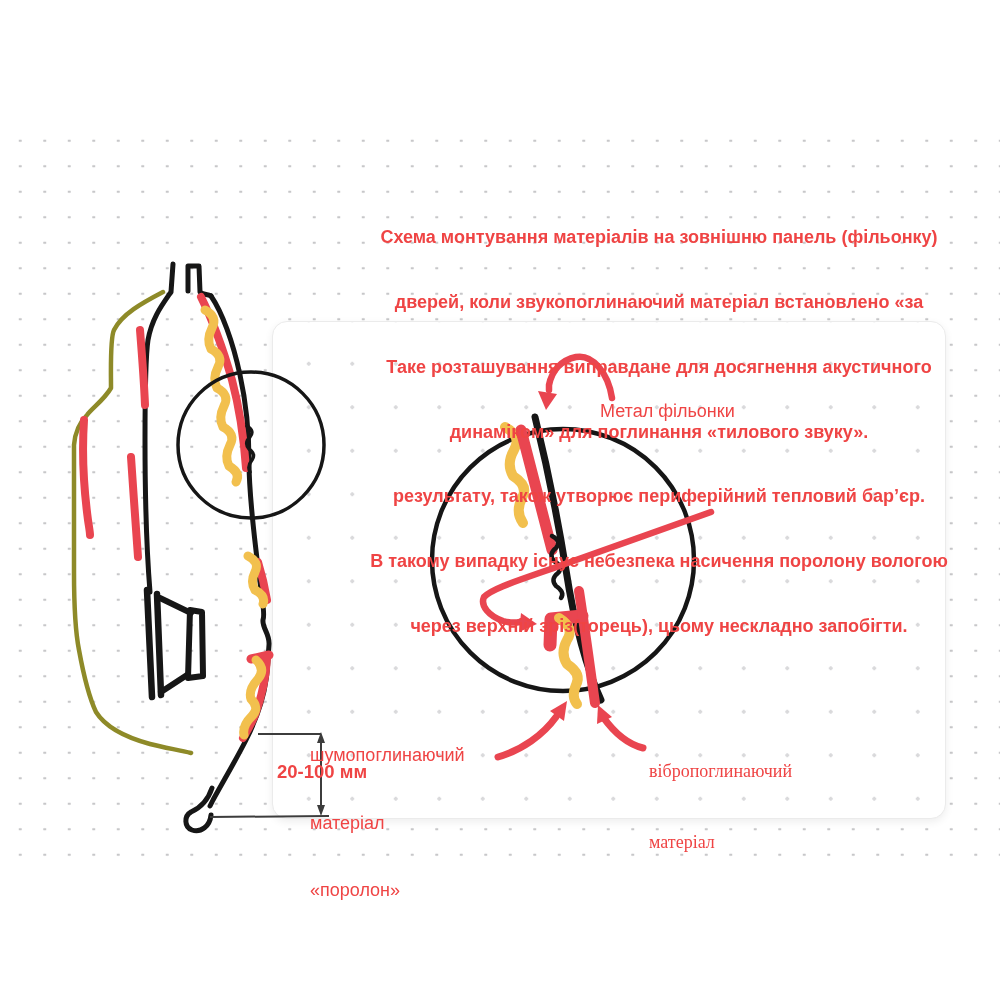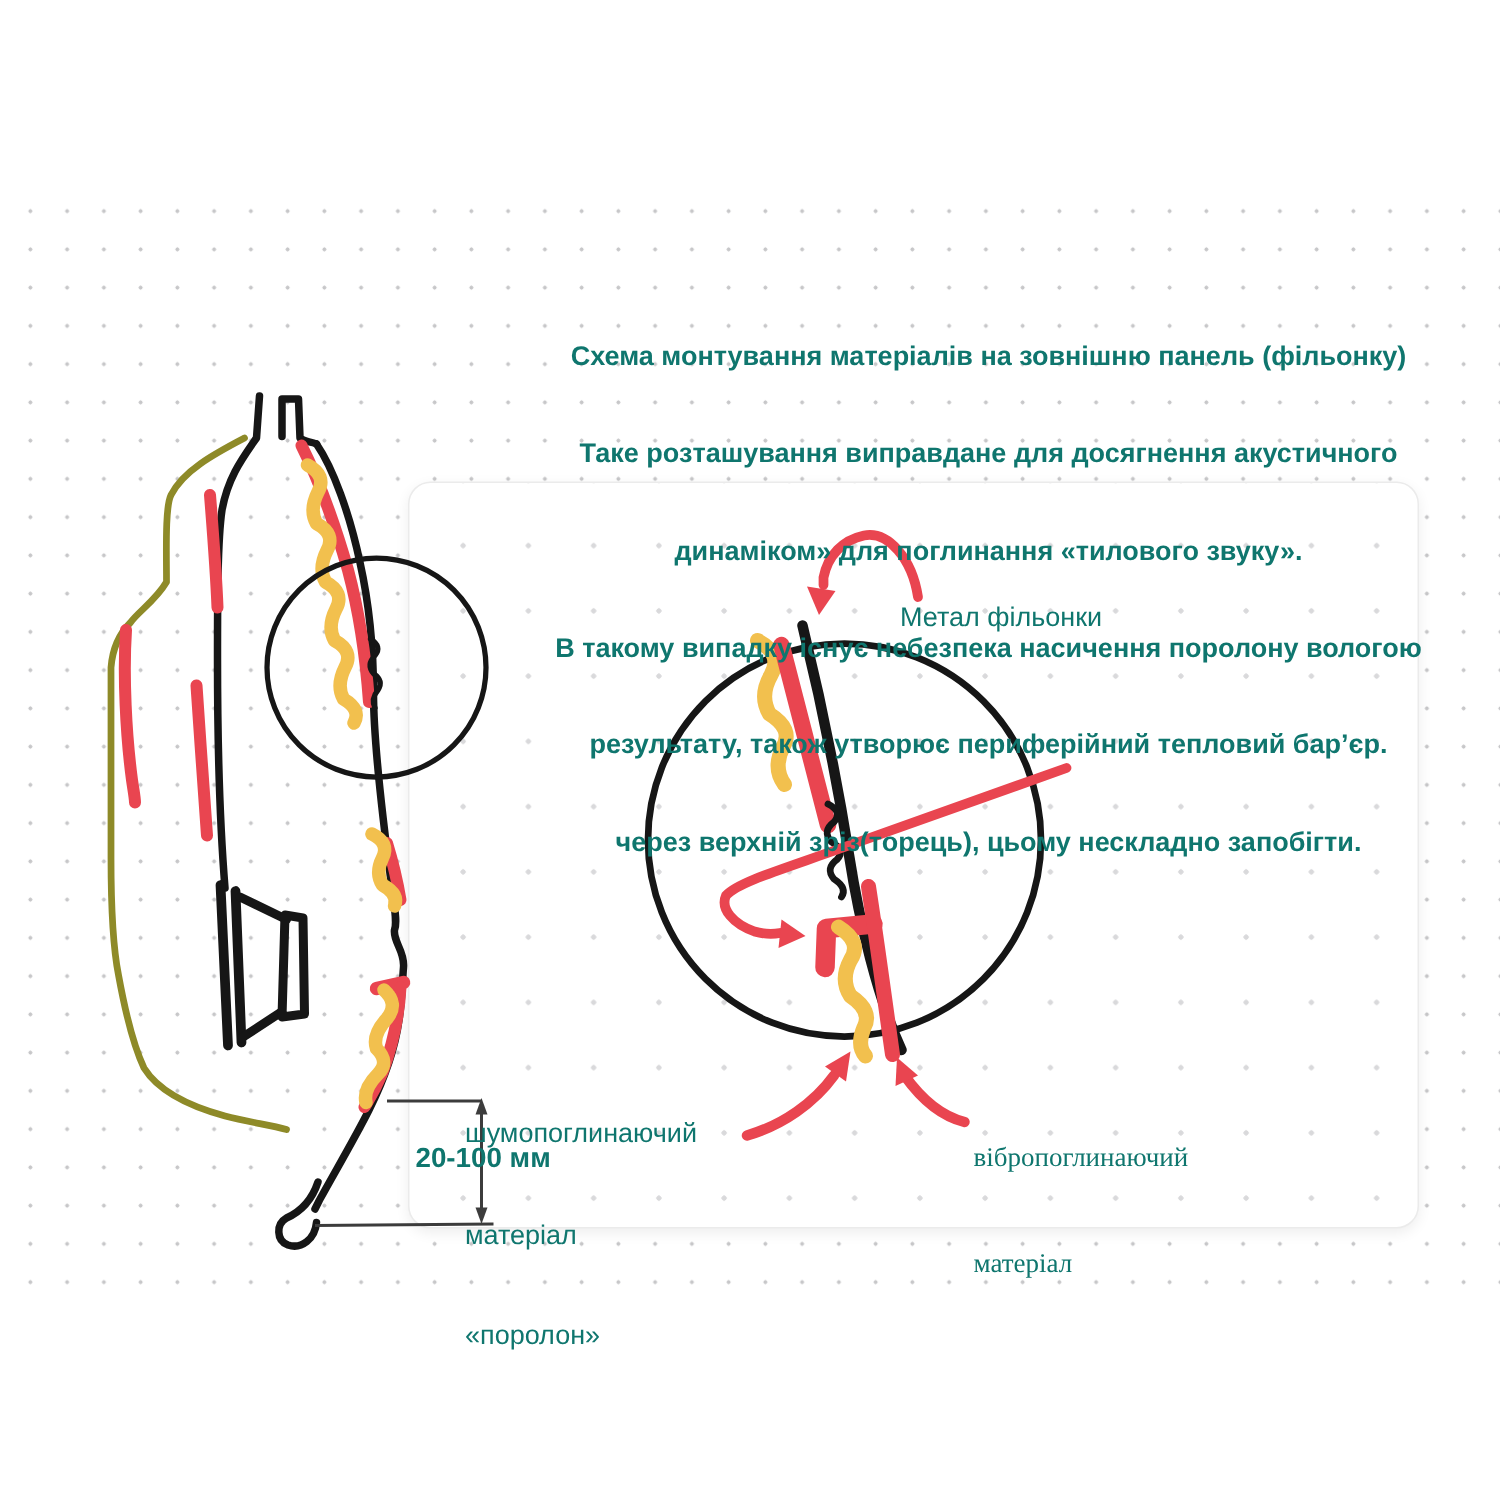--- a/index.html
+++ b/index.html
@@ -1,17 +1,17 @@
 <!DOCTYPE html>
 <html style="--ink: #161616; --red: #e94550; --yellow: #f2c04e; --olive: #8e8a28; --dim: #3c3c3c; --dot_small: #c7c7c9; --dot_large: #d9d9db; --card_border: #ebebeb; --card_bg: #ffffff;"><head>
 <meta charset="utf-8">
 <style>
   html,body{margin:0;padding:0;background:#ffffff;}
   #stage{position:relative;width:1000px;height:1000px;overflow:hidden;
-         font-family:"Liberation Sans",sans-serif;color:#0f766e;background:#fff;}
+         font-family:"Liberation Sans",sans-serif;color:#ef4444;background:#fff;}
   
   .dotgrid{position:absolute;left:0;top:122px;width:1000px;height:746px;
     background-image:radial-gradient(circle,var(--dot_small) 1.2px,transparent 1.5px);
     background-size:24.5px 25.5px;background-position:8px 6px;}
   
   .card{position:absolute;left:272px;top:321px;width:672px;height:496px;
     background:var(--card_bg);border:1.5px solid var(--card_border);border-radius:15px;
     box-shadow:0 3px 9px rgba(0,0,0,0.07);
     background-image:radial-gradient(circle,var(--dot_large) 1.6px,transparent 1.9px);
     background-size:43.5px 43.5px;background-position:14px 20px;}
@@ -147,24 +147,25 @@
     </g>
 
     <g>
       <path class="red" stroke-width="7" d="M643,748 C627,744 613,731 603,717"></path>
       <polygon class="redfill" points="598,705 612,717 597,724"></polygon>
     </g>
   </svg>
 
   <div class="txt desc">
     <div>Схема монтування матеріалів на зовнішню панель (фільонку)</div>
+    <div>дверей, коли звукопоглинаючий матеріал встановлено «за</div>
     <div>Таке розташування виправдане для досягнення акустичного</div>
     <div>динаміком» для поглинання «тилового звуку».</div>
+    <div>результату, також утворює периферійний тепловий бар’єр.</div>
     <div>В такому випадку існує небезпека насичення поролону вологою</div>
-    <div>результату, також утворює периферійний тепловий бар’єр.</div>
     <div>через верхній зріз(торець), цьому нескладно запобігти.</div>
   </div>
 
   <div class="txt lbl lbl-metal">Метал фільонки</div>
 
 
   <div class="txt lbl lbl-foam">
     <div>шумопоглинаючий</div>
     <div>матеріал</div>
     <div>«поролон»</div>

